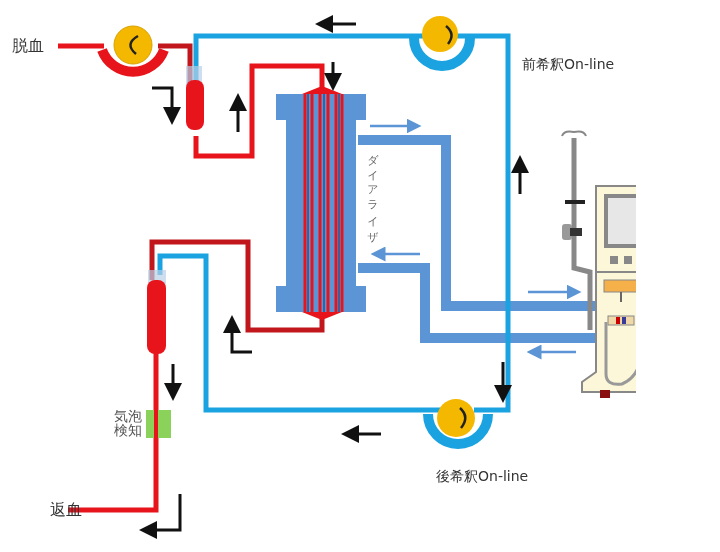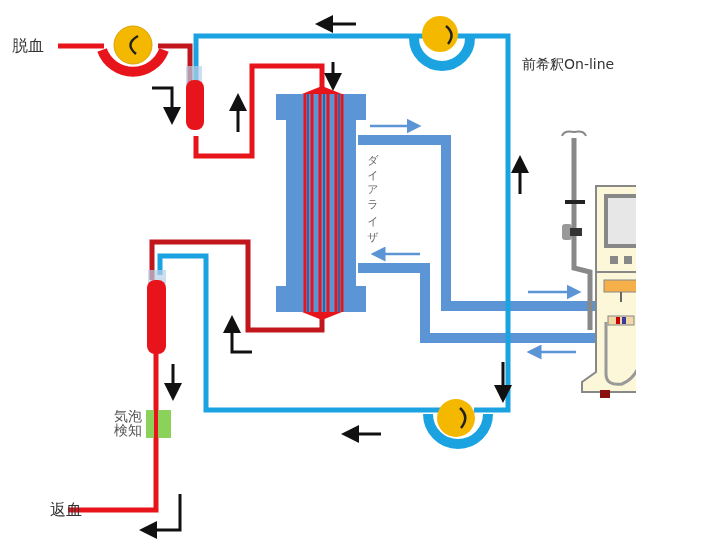--- a/index.html
+++ b/index.html
@@ -143,16 +143,17 @@
     <line x1="370" y1="126" x2="414" y2="126" marker-end="url(#ahb)"></line>
     <line x1="420" y1="254" x2="378" y2="254" marker-end="url(#ahb)"></line>
     <line x1="528" y1="292" x2="574" y2="292" marker-end="url(#ahb)"></line>
     <line x1="576" y1="352" x2="534" y2="352" marker-end="url(#ahb)"></line>
   </g>
 </svg>
 
 <div class="lbl" style="left:12px;top:36px;">脱血</div>
 <div class="lbl" style="left:14px;top:500px;margin-left:36px;">返血</div>
 <div class="lbl" style="left:522px;top:56px;font-size:14px;text-align:right;">前希釈On-line</div>
+<div class="lbl" style="left:436px;top:468px;font-size:14px;">後希釈On-line</div>
 <div class="vert" style="left:364px;top:146px;">ダイアライザ</div>
 <div class="lbl-sm" style="left:114px;top:410px;">気泡</div>
 <div class="lbl-sm" style="left:114px;top:424px;">検知</div>
 </div>
 
 </body></html>

